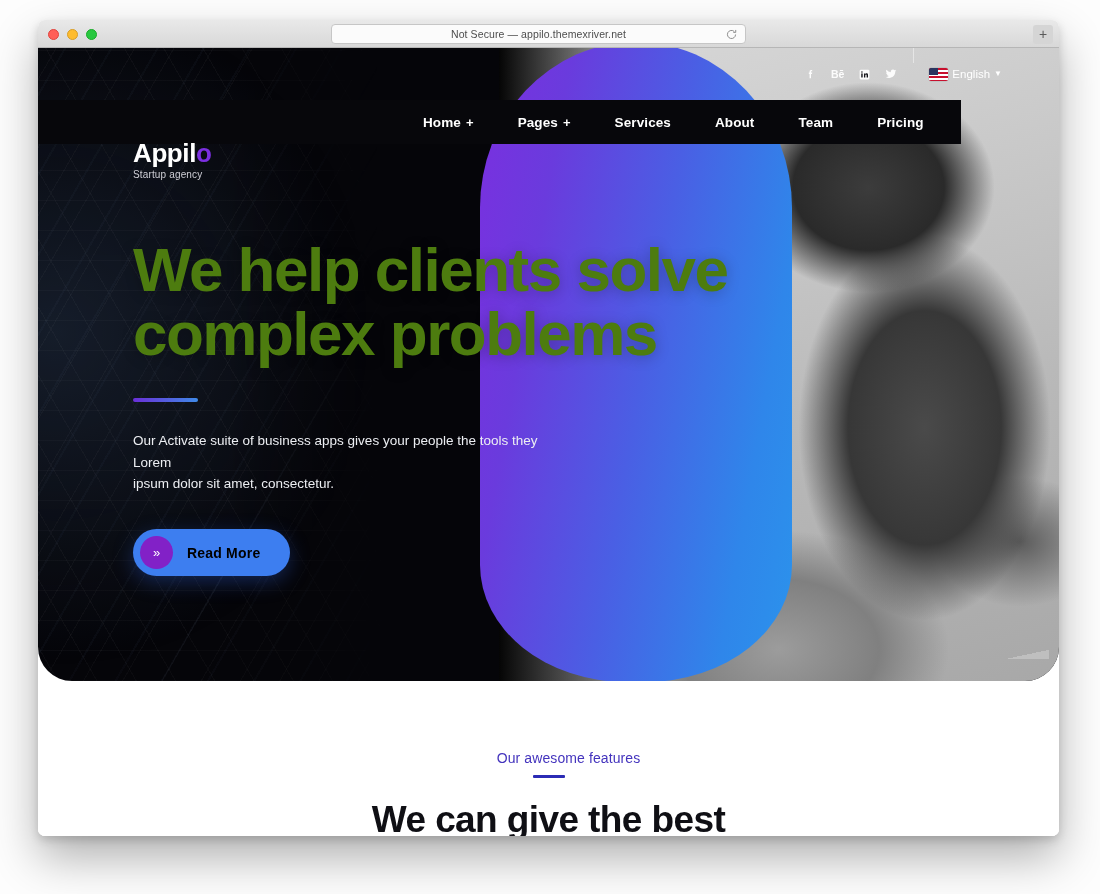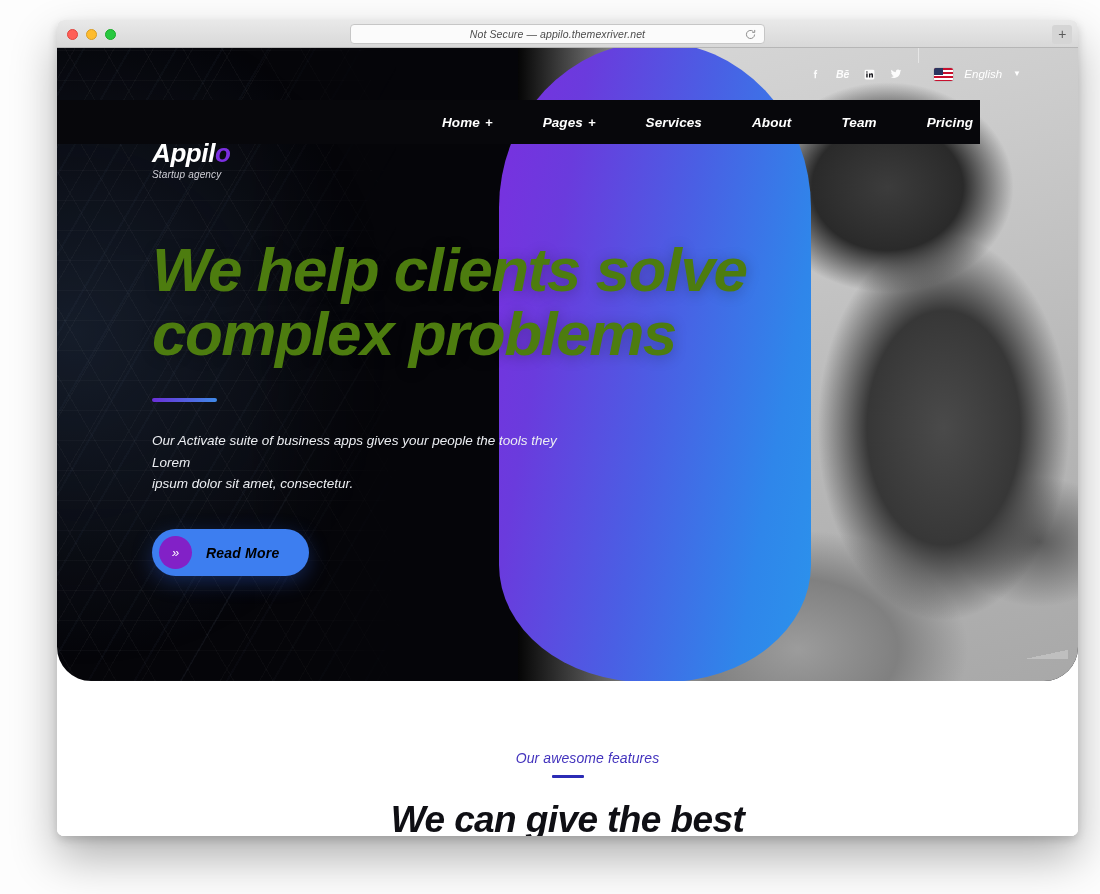--- a/index.html
+++ b/index.html
@@ -8,29 +8,28 @@
     width: 1100px;
     height: 894px;
     overflow: hidden;
     background: #fdfdfd;
     font-family: "Liberation Sans", sans-serif;
   }
 
   
   .browser-window {
     position: absolute;
-    left: 57px;
+    left: 38px;
     top: 20px;
     width: 1021px;
     height: 816px;
     background: #ffffff;
     border-radius: 7px;
     box-shadow: 0 22px 46px rgba(0,0,0,0.30), 0 4px 10px rgba(0,0,0,0.16);
     overflow: hidden;
-    font-style: italic;
   }
 
   
   .titlebar {
     position: relative;
     height: 28px;
     background: linear-gradient(#e9e9e9, #d8d8d8);
     border-bottom: 1px solid #b6b6b6;
   }
   .traffic-lights {
@@ -180,21 +179,21 @@
     align-items: center;
     justify-content: center;
     width: 14px; height: 14px;
     opacity: 0.95;
   }
   .topbar-divider {
     width: 1px; height: 15px;
     background: rgba(255,255,255,0.45);
     margin: 0 15px;
   }
-  .language-select { display: flex; align-items: center; gap: 11px; }
+  .language-select { display: flex; align-items: center; gap: 4px; }
   .flag-icon {
     width: 19px; height: 13px;
     border-radius: 2px;
     overflow: hidden;
     display: block;
     background:
       repeating-linear-gradient(to bottom, #c8102e 0 2px, #ffffff 2px 4px);
     position: relative;
     box-shadow: 0 0 0 0.5px rgba(0,0,0,0.12);
   }
@@ -219,21 +218,21 @@
     display: flex;
     align-items: center;
   }
   .nav-menu {
     position: absolute;
     left: 363px;
     top: 0;
     height: 44px;
     display: flex;
     align-items: center;
-    gap: 6px;
+    gap: 0;
   }
   .nav-item {
     color: #ffffff;
     font-size: 13.5px;
     font-weight: bold;
     letter-spacing: 0.1px;
     white-space: nowrap;
     padding: 0 22px;
     display: flex;
     align-items: center;

